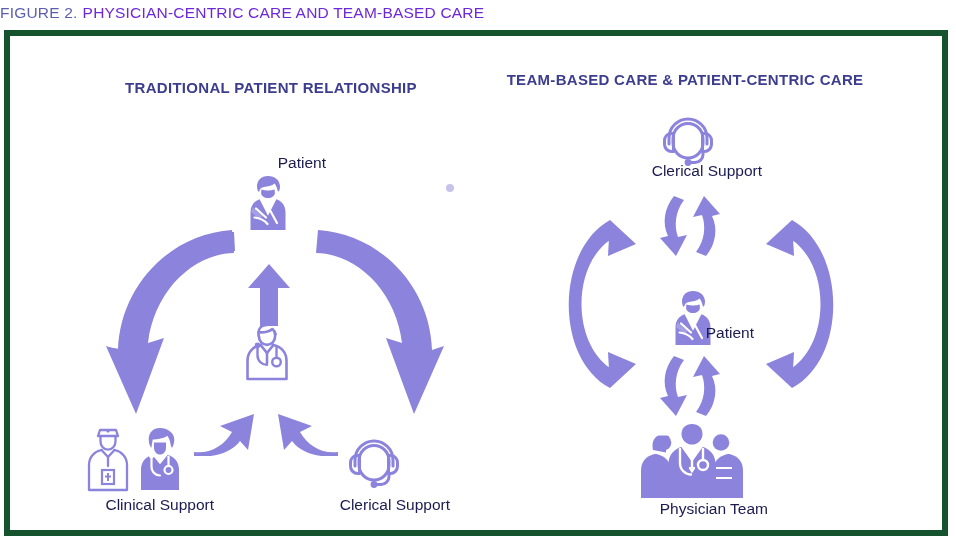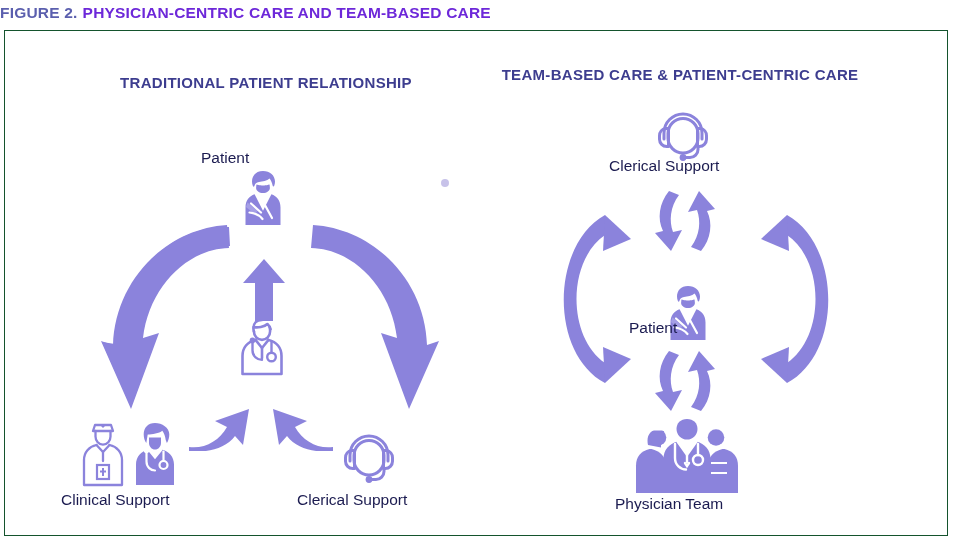--- a/index.html
+++ b/index.html
@@ -18,62 +18,62 @@
   
   #figure-caption {
     position: absolute;
     left: 0px;
     top: 0px;
     width: 956px;
     height: 26px;
     display: flex;
     align-items: center;
     font-size: 15.5px;
-    font-weight: bold;
+    font-weight: normal;
     letter-spacing: 0.2px;
   }
   #figure-caption .fig-num {
     color: #5b5fae;
     margin-right: 5px;
     white-space: pre;
   }
   #figure-caption .fig-title {
     color: #6d28d9;
     white-space: pre;
   }
 
   
   #figure-panel {
     position: absolute;
     left: 4px;
     top: 30px;
     width: 944px;
     height: 506px;
     background: #ffffff;
-    border: 1px solid #14532d;
+    border: 6px solid #14532d;
     box-sizing: border-box;
   }
 
   
   .col-heading {
     position: absolute;
     text-align: center;
     color: #3d3d8f;
     font-weight: bold;
     font-size: 15px;
     letter-spacing: 0.3px;
     white-space: nowrap;
   }
   #heading-left  { left: 36px;  top: 43px; width: 450px; }
   #heading-right { left: 455px; top: 35px; width: 440px; }
 
   
   .node-label {
     position: absolute;
-    text-align: left;
+    text-align: right;
     color: #1b1b50;
     font-size: 15.5px;
     white-space: nowrap;
   }
 
   
   .icon {
     position: absolute;
   }
   .icon svg { display: block; }

